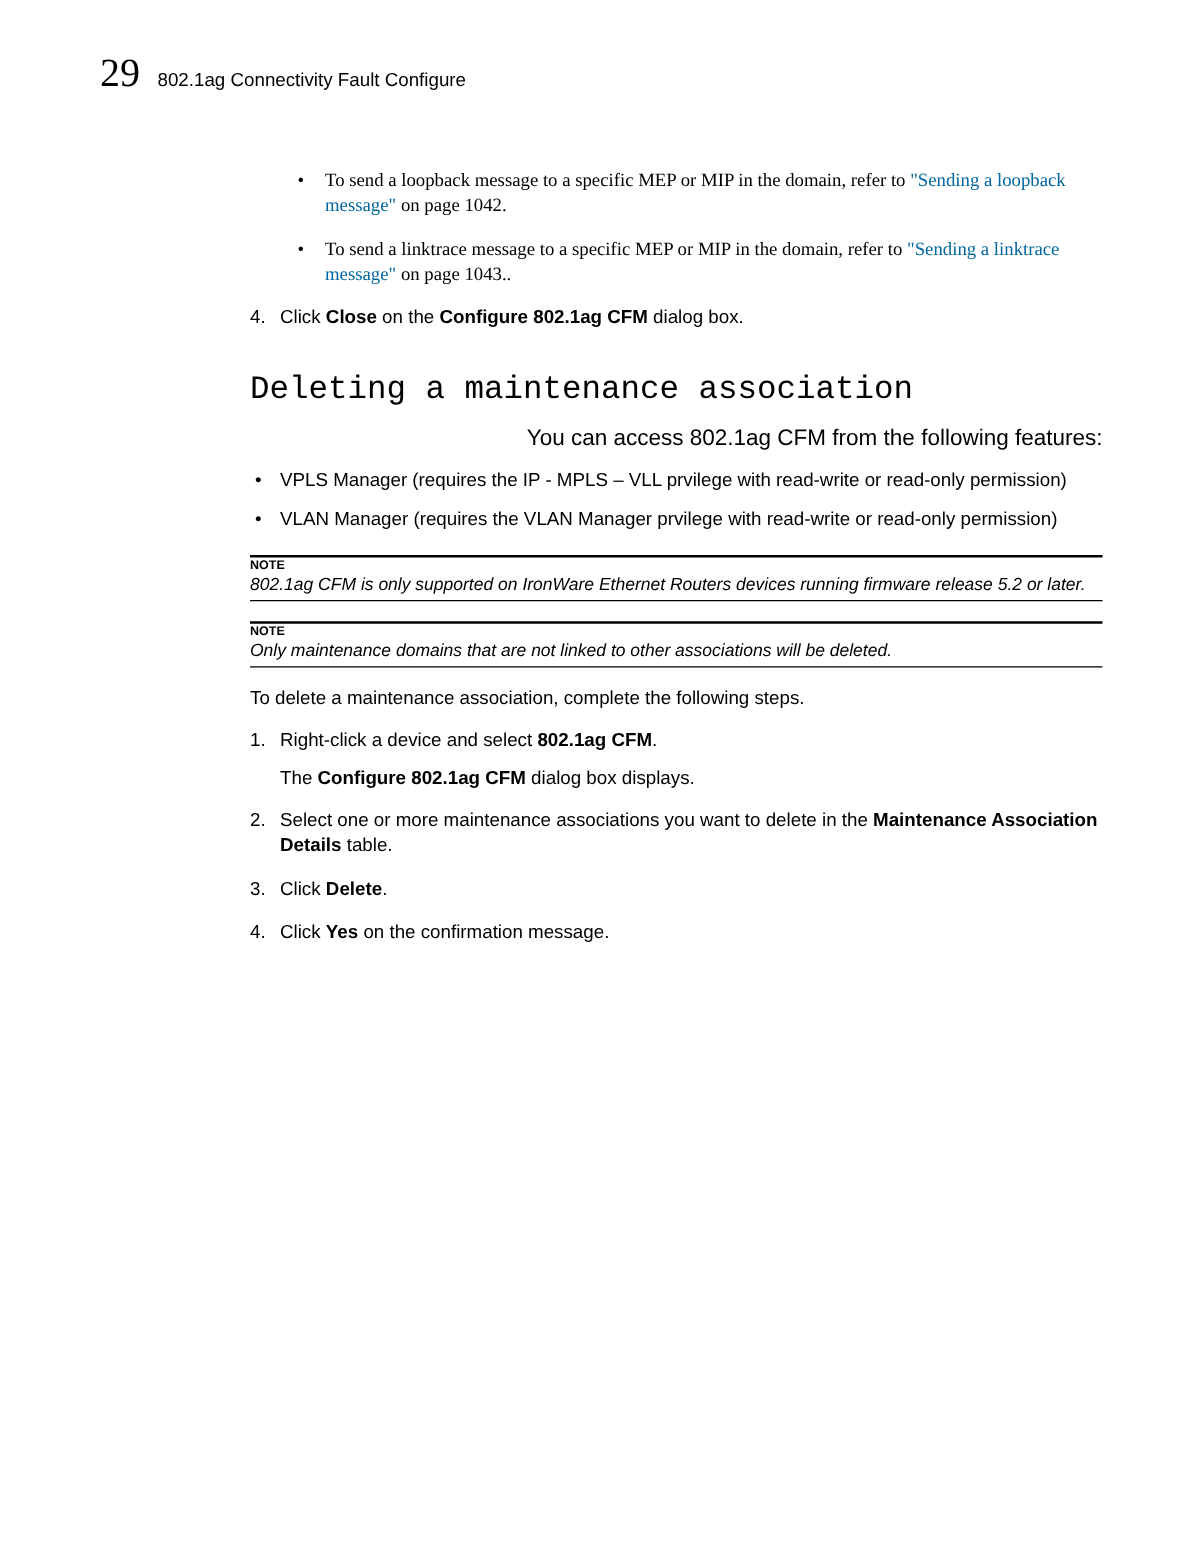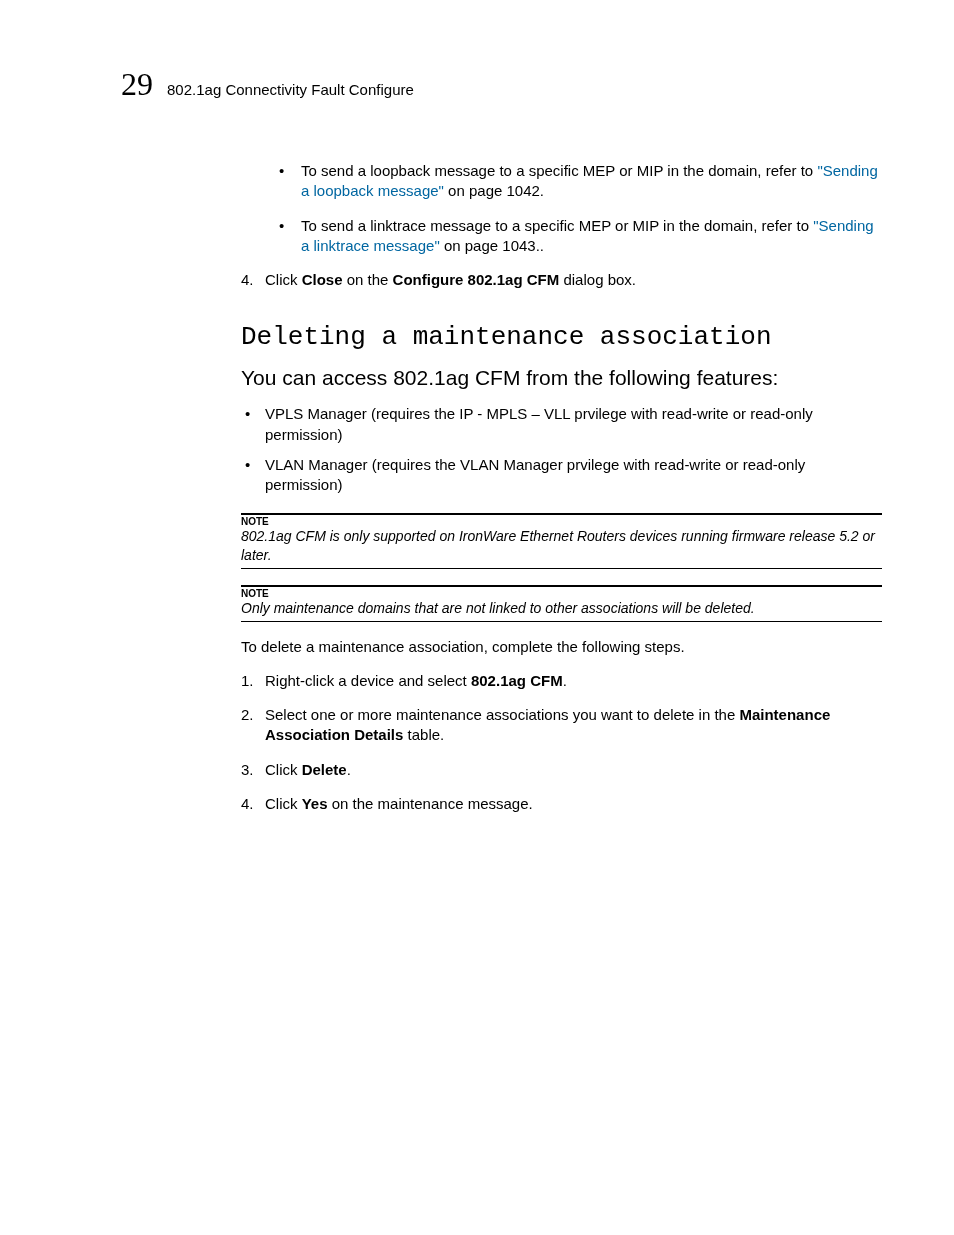--- a/index.html
+++ b/index.html
@@ -1,31 +1,31 @@
 <!DOCTYPE html>
 <html><head>
 <meta charset="utf-8">
 <style>
   * { box-sizing: border-box; margin: 0; padding: 0; }
   html, body { width: 954px; height: 1235px; background: #fff; font-family: Arial, Helvetica, sans-serif; color: #000; }
-  .page { padding: 66px 72px 0 80px; margin-left: 41px; }
+  .page { padding: 40px 72px 0 80px; }
   .header { display: flex; align-items: baseline; gap: 14px; margin-bottom: 58px; }
   .header-num { font-size: 32px; font-weight: 400; font-family: "Times New Roman", Times, serif; }
   .header-title { font-size: 15px; }
   .content { margin-left: 144px; }
   .bullet-list { list-style: none; margin-bottom: 10px; }
-  .bullet-item { position: relative; padding-left: 36px; margin-bottom: 14px; font-size: 15px; line-height: 1.35; }
+  .bullet-item { position: relative; padding-left: 36px; margin-bottom: 14px; font-size: 15px; line-height: 1.35; font-family: Liberation Serif, serif; }
   .bullet-item::before { content: "•"; position: absolute; left: 14px; top: 0; font-size: 15px; }
   .link { color: #0066a1; }
   .ol-item { position: relative; padding-left: 0; margin-left: -24px; margin-bottom: 14px; font-size: 15px; line-height: 1.35; }
   .ol-num { position: absolute; left: 0; }
   .ol-body { margin-left: 24px; }
   .bold { font-weight: 700; }
   h2.section { font-family: Liberation Mono, monospace; font-weight: 400; font-size: 26px; margin-top: 32px; margin-bottom: 14px; margin-left: -24px; }
-  .intro { font-size: 21px; margin-bottom: 14px; margin-left: -24px; }
+  .intro { font-size: 18px; margin-bottom: 14px; margin-left: -24px; text-align: right; }
   .feat-list { list-style: none; margin-bottom: 18px; margin-left: -24px; }
   .feat-item { position: relative; padding-left: 24px; margin-bottom: 10px; font-size: 15px; line-height: 1.35; }
   .feat-item::before { content: "•"; position: absolute; left: 4px; top: 0; font-size: 15px; }
   .note-block { margin-left: -24px; margin-bottom: 16px; }
   .note-rule { border: none; border-top: 2px solid #000; margin: 0; }
   .note-rule.thin { border-top: 1px solid #000; }
   .note-label { font-size: 10px; font-weight: 700; margin-top: 1px; }
   .note-text { font-size: 14px; line-height: 1.35; margin-bottom: 3px; font-style: italic; }
   .steps-intro { font-size: 15px; margin-left: -24px; margin-bottom: 16px; }
   .step { position: relative; margin-left: -24px; margin-bottom: 14px; font-size: 15px; line-height: 1.35; }
@@ -84,37 +84,40 @@
       <hr class="note-rule thin">
     </div>
 
     <p class="steps-intro">To delete a maintenance association, complete the following steps.</p>
 
     <div class="step">
       <span class="step-num">1.</span>
       <div class="step-body">
         <span class="inline">Right-click a device and select </span><span class="inline bold">802.1ag CFM</span><span class="inline">.</span>
       </div>
+      <div class="step-sub">
+        <span class="inline">The </span><span class="inline bold">Configure 802.1ag CFM</span><span class="inline"> dialog box displays.</span>
+      </div>
     </div>
 
     <div class="step">
       <span class="step-num">2.</span>
       <div class="step-body">
         <span class="inline">Select one or more maintenance associations you want to delete in the </span><span class="inline bold">Maintenance Association Details</span><span class="inline"> table.</span>
       </div>
     </div>
 
     <div class="step">
       <span class="step-num">3.</span>
       <div class="step-body">
         <span class="inline">Click </span><span class="inline bold">Delete</span><span class="inline">.</span>
       </div>
     </div>
 
     <div class="step">
       <span class="step-num">4.</span>
       <div class="step-body">
-        <span class="inline">Click </span><span class="inline bold">Yes</span><span class="inline"> on the maintenance message.</span>
+        <span class="inline">Click </span><span class="inline bold">Yes</span><span class="inline"> on the confirmation message.</span>
       </div>
     </div>
 
   </div>
 </div>
 
 </body></html>

